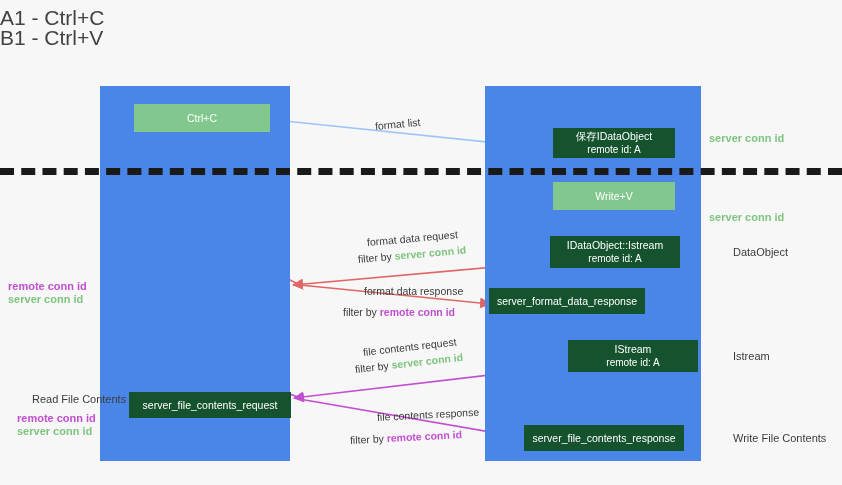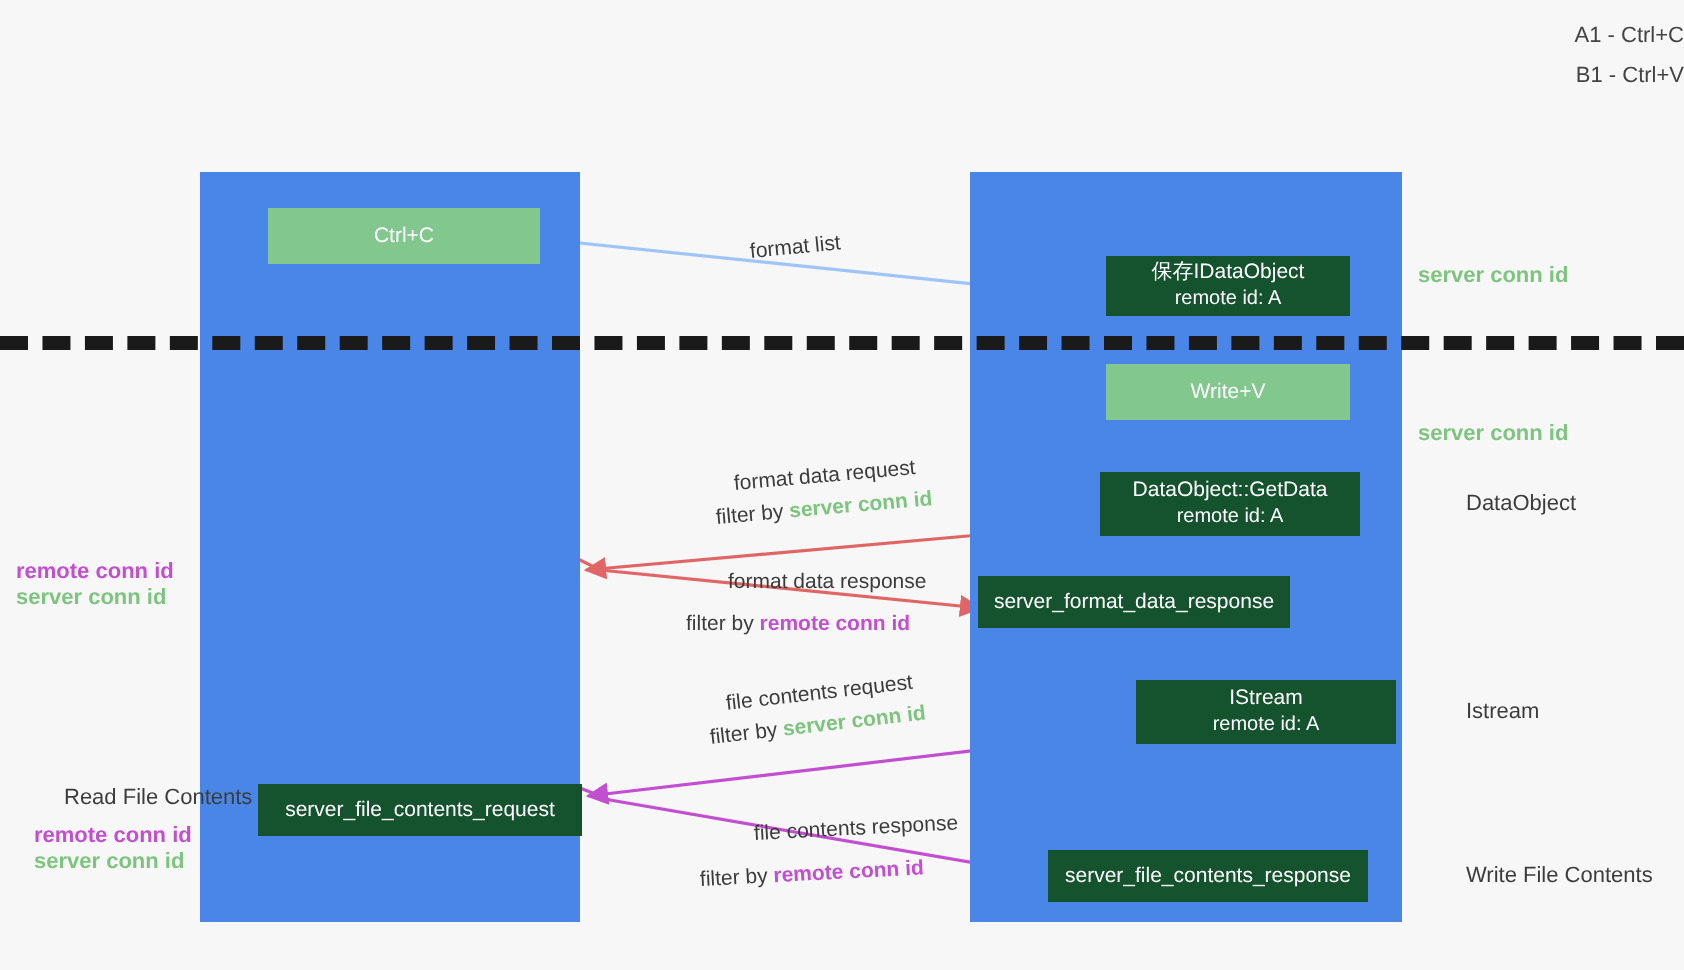--- a/index.html
+++ b/index.html
@@ -11,22 +11,22 @@
     position:relative;overflow:hidden;
     color:#3c3c3c;
   }
   #stage{position:absolute;inset:0;}
   svg.layer{position:absolute;left:0;top:0;width:842px;height:485px;overflow:visible;}
   svg.under{z-index:1;}
   .html-layer{position:absolute;left:0;top:0;width:842px;height:485px;z-index:2;}
   .abs{position:absolute;}
 
   .title{
-    left:0;top:8px;width:842px;text-align:right;
-    font-size:11px;line-height:20px;color:#434343;white-space:pre;
+    left:0;top:8px;width:842px;text-align:left;
+    font-size:21px;line-height:20px;color:#434343;white-space:pre;
   }
   .col-head{
     text-align:center;font-size:11.5px;line-height:14px;color:#555;white-space:pre;
   }
   .lane{background:#4a86e8;}
   .box{
     box-sizing:border-box;
     display:flex;flex-direction:column;align-items:center;justify-content:center;
     color:#ffffff;text-align:center;line-height:13px;
     font-size:10.5px;
@@ -114,21 +114,21 @@
     <div class="abs box orange" style="left:553px;top:128px;width:122px;height:30px;">
       <span>保存IDataObject</span>
       <span class="l2">remote id: A</span>
     </div>
 
     <div class="abs box green" style="left:553px;top:182px;width:122px;height:28px;">
       <span>Write+V</span>
     </div>
 
     <div class="abs box orange" style="left:550px;top:236px;width:130px;height:32px;">
-      <span>DataObject::GetData</span>
+      <span>IDataObject::Istream</span>
       <span class="l2">remote id: A</span>
     </div>
 
     <div class="abs box orange" style="left:489px;top:288px;width:156px;height:26px;">
       <span>server_format_data_response</span>
     </div>
 
     <div class="abs box orange" style="left:568px;top:340px;width:130px;height:32px;">
       <span>IStream</span>
       <span class="l2">remote id: A</span>

